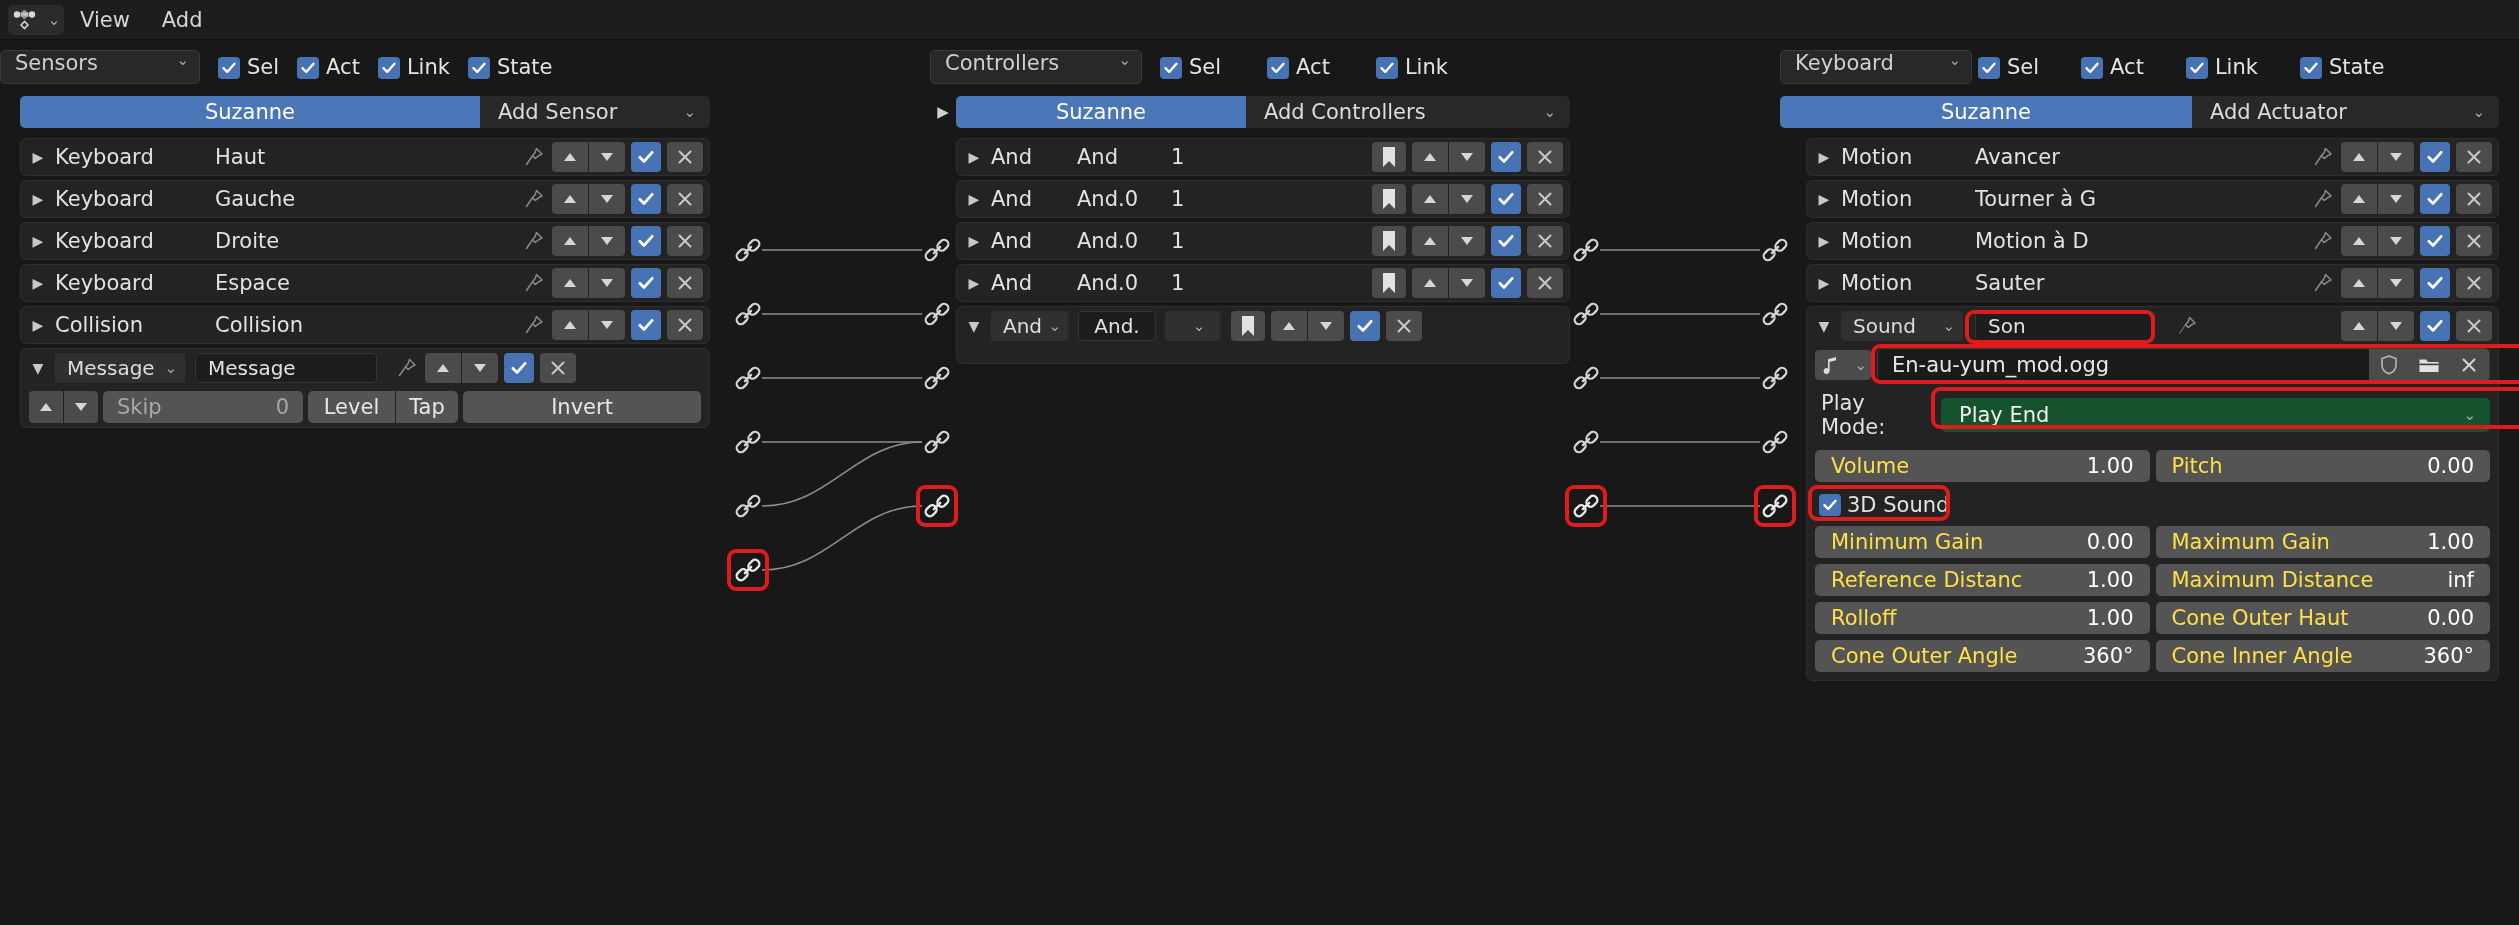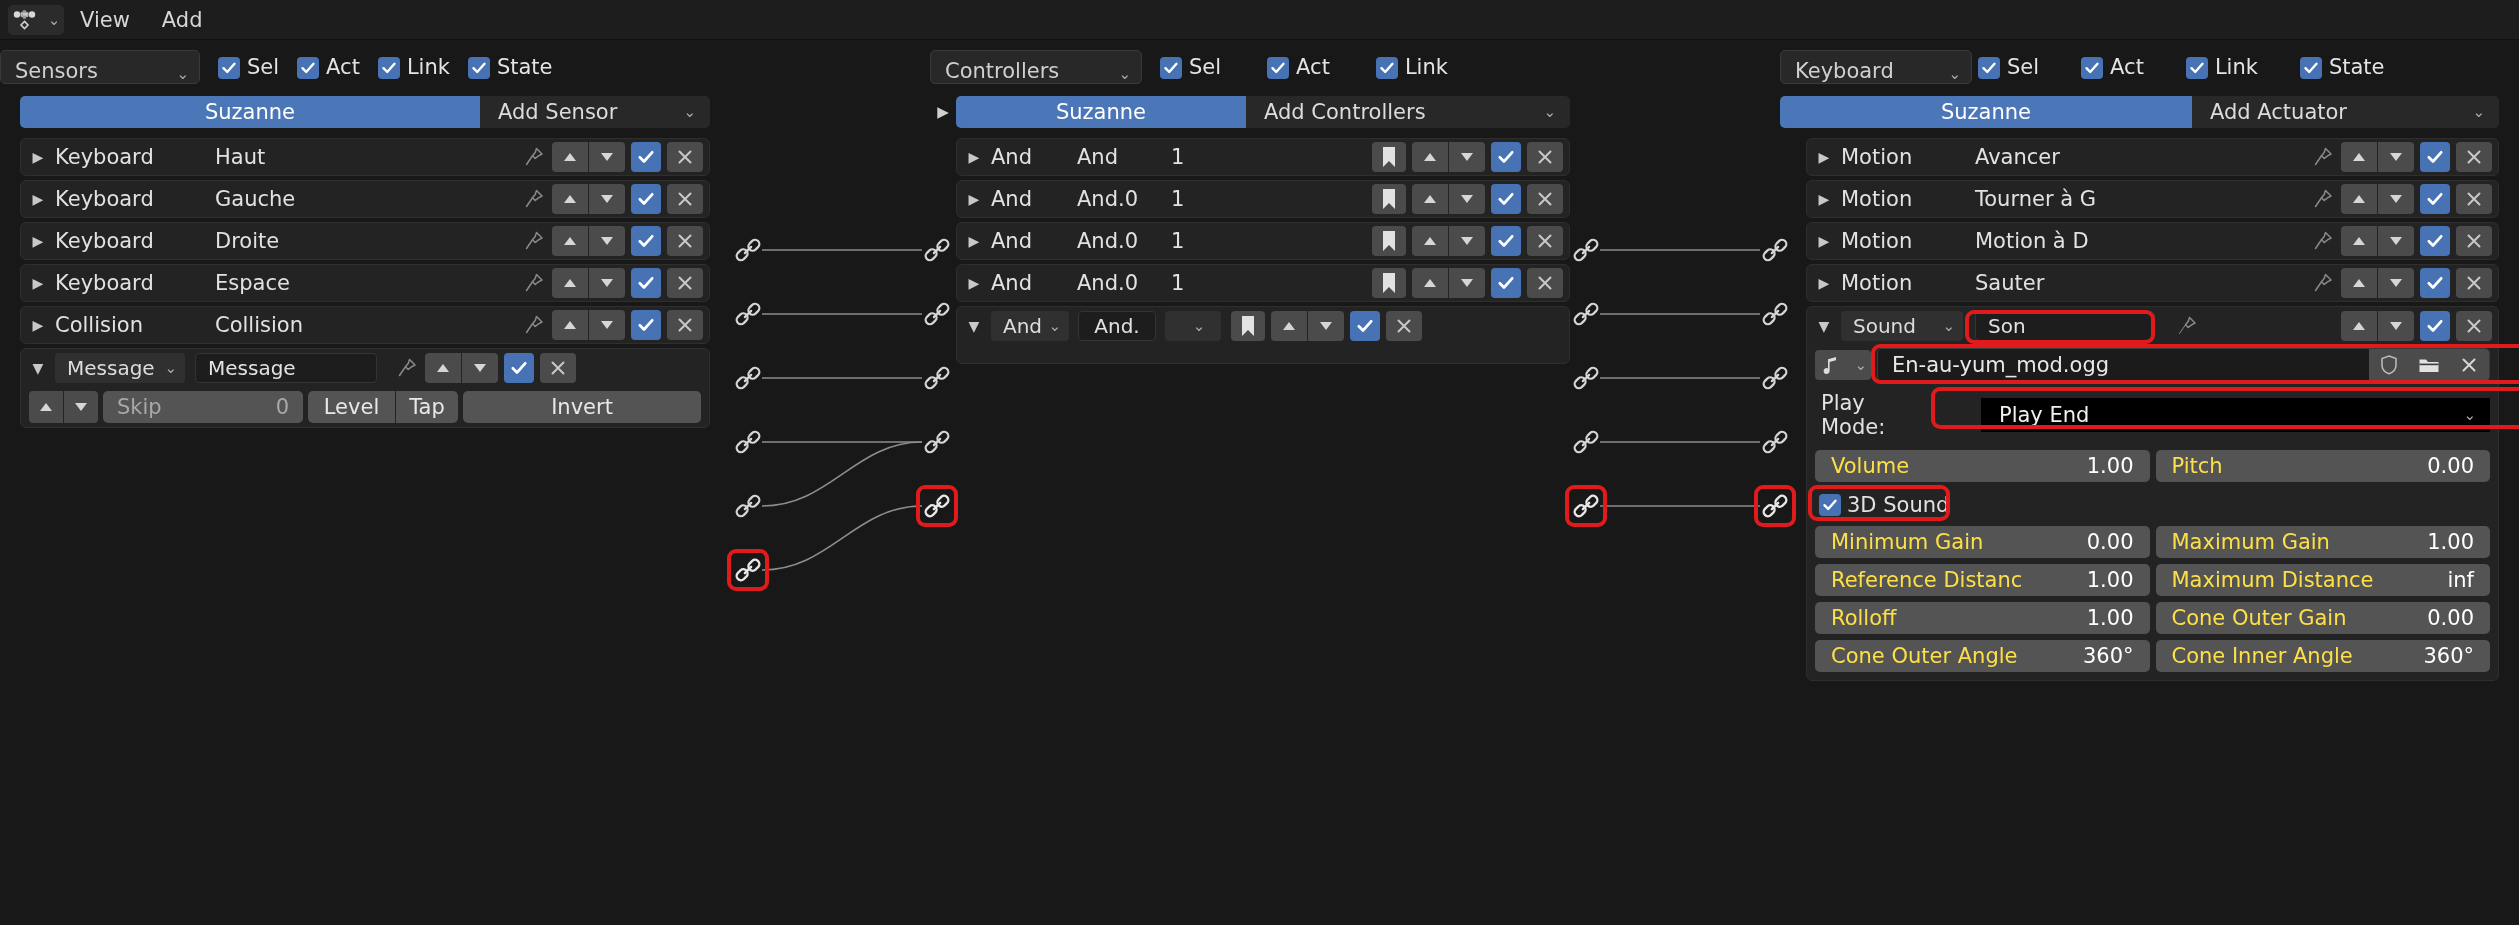--- a/index.html
+++ b/index.html
@@ -31,21 +31,21 @@
 
   .col { position: absolute; top: 0; }
   .col-sensors     { left: 0px;    width: 730px; }
   .col-controllers { left: 930px;  width: 640px; }
   .col-actuators   { left: 1780px; width: 739px; }
 
   
   .filter-row { display: flex; align-items: center; height: 46px; padding-top: 8px; }
   .type-select {
     height: 34px; background: #282828; border: 1px solid #3a3a3a; border-radius: 5px;
-    display: flex; align-items: flex-end; justify-content: space-between;
+    display: flex; align-items: flex-start; justify-content: space-between;
     padding: 0 10px 0 14px; font-size: 21px; color: #d0d0d0;
   }
   .sel-sensors     { width: 200px; }
   .sel-controllers { width: 212px; }
   .sel-actuators   { width: 192px; }
   .chev { font-size: 15px; color: #b0b0b0; margin-left: 8px; }
 
   .chk-group { display: flex; align-items: flex-end; margin-left: 18px; gap: 7px; }
   .chk {
     width: 22px; height: 22px; border-radius: 4px; background: #4772b3;
@@ -132,23 +132,23 @@
   
   .snd-row { display: flex; align-items: center; padding: 3px 8px; gap: 6px; }
   .valbtn {
     height: 32px; background: #545454; border-radius: 5px;
     display: flex; align-items: center; justify-content: space-between;
     padding: 0 16px; font-size: 21px; color: #e8e8e8; flex: 1;
   }
   .valbtn .vlabel { color: #fde047; }
   .valbtn .vval   { color: #ffffff; }
   .bigselect {
-    height: 34px; background: #000000; border-radius: 0;
+    height: 34px; background: #14532d; border-radius: 5px;
     display: flex; align-items: center; justify-content: space-between;
-    padding: 0 14px 0 18px; font-size: 21px; color: #f0f0f0; flex: 1; margin-left: 40px;
+    padding: 0 14px 0 18px; font-size: 21px; color: #f0f0f0; flex: 1;
   }
   .filefield {
     height: 34px; background: #1b1b1b; border: 1px solid #3a3a3a; border-radius: 5px;
     display: flex; align-items: center; flex: 1; overflow: hidden;
   }
   .filefield .fname { flex: 1; padding-left: 14px; font-size: 21px; color: #e8e8e8; }
   .ff-ico { width: 40px; height: 32px; display:flex; align-items:center; justify-content:center; }
   .ff-ico.shaded { background: #4b4b4b; }
   svg { display: block; }
 </style>
@@ -1164,21 +1164,21 @@
             <span class="vval">inf</span>
           </span>
         </div>
 
         <div class="snd-row">
           <span class="valbtn">
             <span class="vlabel">Rolloff</span>
             <span class="vval">1.00</span>
           </span>
           <span class="valbtn">
-            <span class="vlabel">Cone Outer Gain</span>
+            <span class="vlabel">Cone Outer Haut</span>
             <span class="vval">0.00</span>
           </span>
         </div>
 
         <div class="snd-row" style="padding-bottom:8px">
           <span class="valbtn">
             <span class="vlabel">Cone Outer Angle</span>
             <span class="vval">360°</span>
           </span>
           <span class="valbtn">

